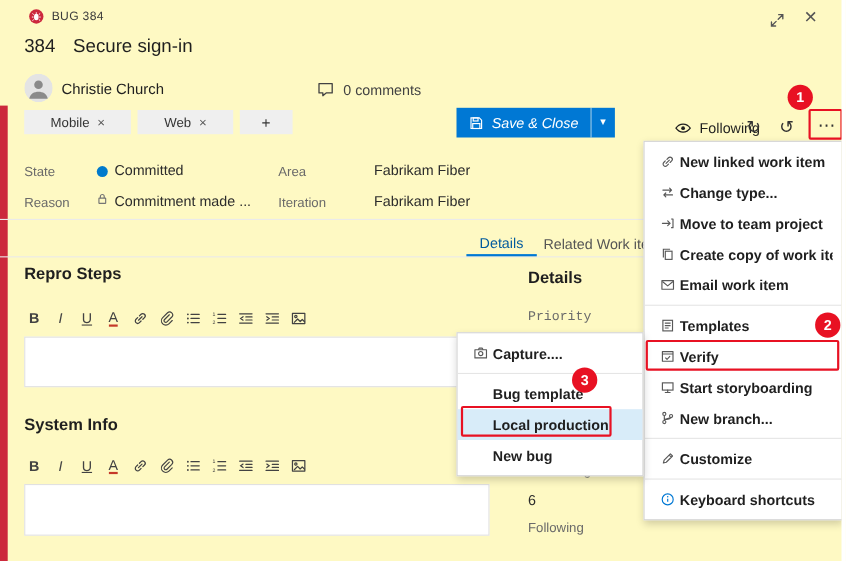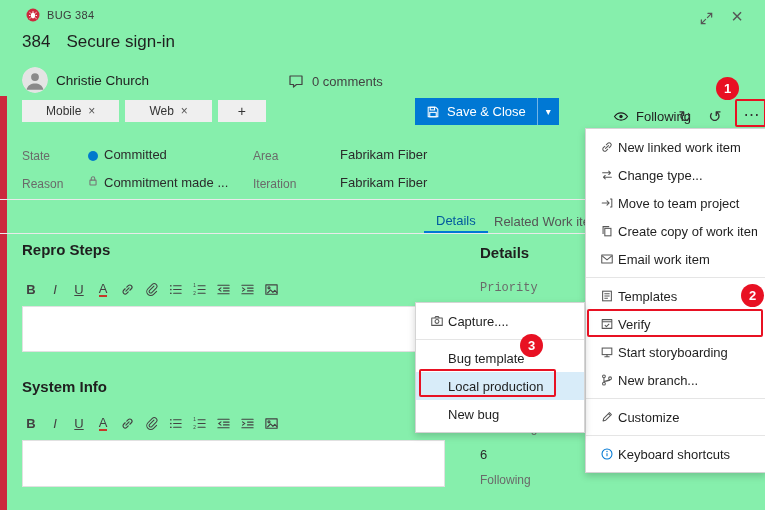--- a/index.html
+++ b/index.html
@@ -1,17 +1,17 @@
 <!DOCTYPE html>
 <html><head>
 <meta charset="utf-8">
 <style>
   * { margin:0; padding:0; box-sizing:border-box; }
   body { font-family:"Liberation Sans","DejaVu Sans",sans-serif; background:#fff; }
-  .stage { position:relative; width:765px; height:510px; background:#86efac; overflow:hidden;
+  .stage { position:relative; width:765px; height:510px; background:#fef9c3; overflow:hidden;
            font-size:13px; color:#212121; }
   .abs { position:absolute; }
   .ic { display:inline-flex; align-items:center; justify-content:center; }
 
   
   .wi-type { left:26px; top:8px; display:flex; align-items:center; gap:7px;
              font-size:11px; color:#3b3b3b; letter-spacing:.3px; }
   .win-btn { background:none; border:none; cursor:pointer; color:#555; }
   .close-x { left:724px; top:3px; font-size:20px; width:26px; height:26px; }
   .expand-b { left:696px; top:8px; width:20px; height:20px; }
@@ -23,21 +23,21 @@
   .comments { left:288px; top:73px; display:flex; gap:8px; align-items:center; color:#424242; cursor:pointer; }
 
   .tags-row { left:22px; top:100px; display:flex; gap:6px; }
   .chip { display:inline-flex; align-items:center; gap:7px; height:22px; padding:0 24px;
           background:#efefef; font-size:12px; color:#333; cursor:pointer; }
   .chip .rm { font-size:12px; color:#555; cursor:pointer; }
   .chip.add { width:26px; justify-content:center; font-size:14px; color:#333; }
 
   .save-btn { left:415px; top:98px; height:27px; display:flex; cursor:pointer; }
   .save-main { display:flex; align-items:center; gap:7px; padding:0 11px; background:#0078d4;
-               color:#fff; font-size:13px; }
+               color:#fff; font-size:13px;font-style:italic; }
   .save-arrow { width:22px; display:flex; align-items:center; justify-content:center;
                 background:#0078d4; color:#fff; font-size:10px;
                 border-left:1px solid rgba(255,255,255,.45); }
 
   .following { left:613px; top:104px; height:24px; display:flex; align-items:center; gap:7px;
                font-size:13px; color:#1f1f1f; cursor:pointer; }
   .tool-glyph { width:24px; height:24px; font-size:16px; color:#333; background:none; border:none; cursor:pointer; }
 
   .red-bar { left:0; top:96px; width:7px; height:414px; background:#cc293d; }
 
@@ -64,21 +64,21 @@
 
   
   .menu { left:585px; top:128px; width:181px; background:#fff; border:1px solid #d4d4d4;
           box-shadow:0 3.2px 7.2px rgba(0,0,0,.18); padding:4px 0; z-index:10; }
   .submenu { left:415px; top:302px; width:170px; background:#fff; border:1px solid #d4d4d4;
              box-shadow:0 3.2px 7.2px rgba(0,0,0,.18); padding:4px 0; z-index:11; }
   .m-item { display:flex; align-items:center; height:28px; padding:0 8px 0 9px; cursor:pointer;
             font-size:13px; color:#1f1f1f; white-space:nowrap; }
   .m-item.hl { background:#d8ecf9; }
   .m-ic { width:23px; flex:none; display:flex; align-items:center; }
-  .m-label { flex:1; overflow:hidden; }
+  .m-label { flex:1; overflow:hidden;font-weight:bold; }
   .m-chev { color:#555; font-size:15px; margin-left:4px; }
   .m-sep { height:1px; background:#e5e5e5; margin:4px 0; }
 
   
   .ann-box { border:2px solid #e81123; border-radius:2px; z-index:30; pointer-events:none; }
   .ann-circle { width:23px; height:23px; border-radius:50%; background:#e81123; color:#fff;
                 font-size:13px; font-weight:bold; display:flex; align-items:center;
                 justify-content:center; z-index:31; }
 </style>
 </head>

